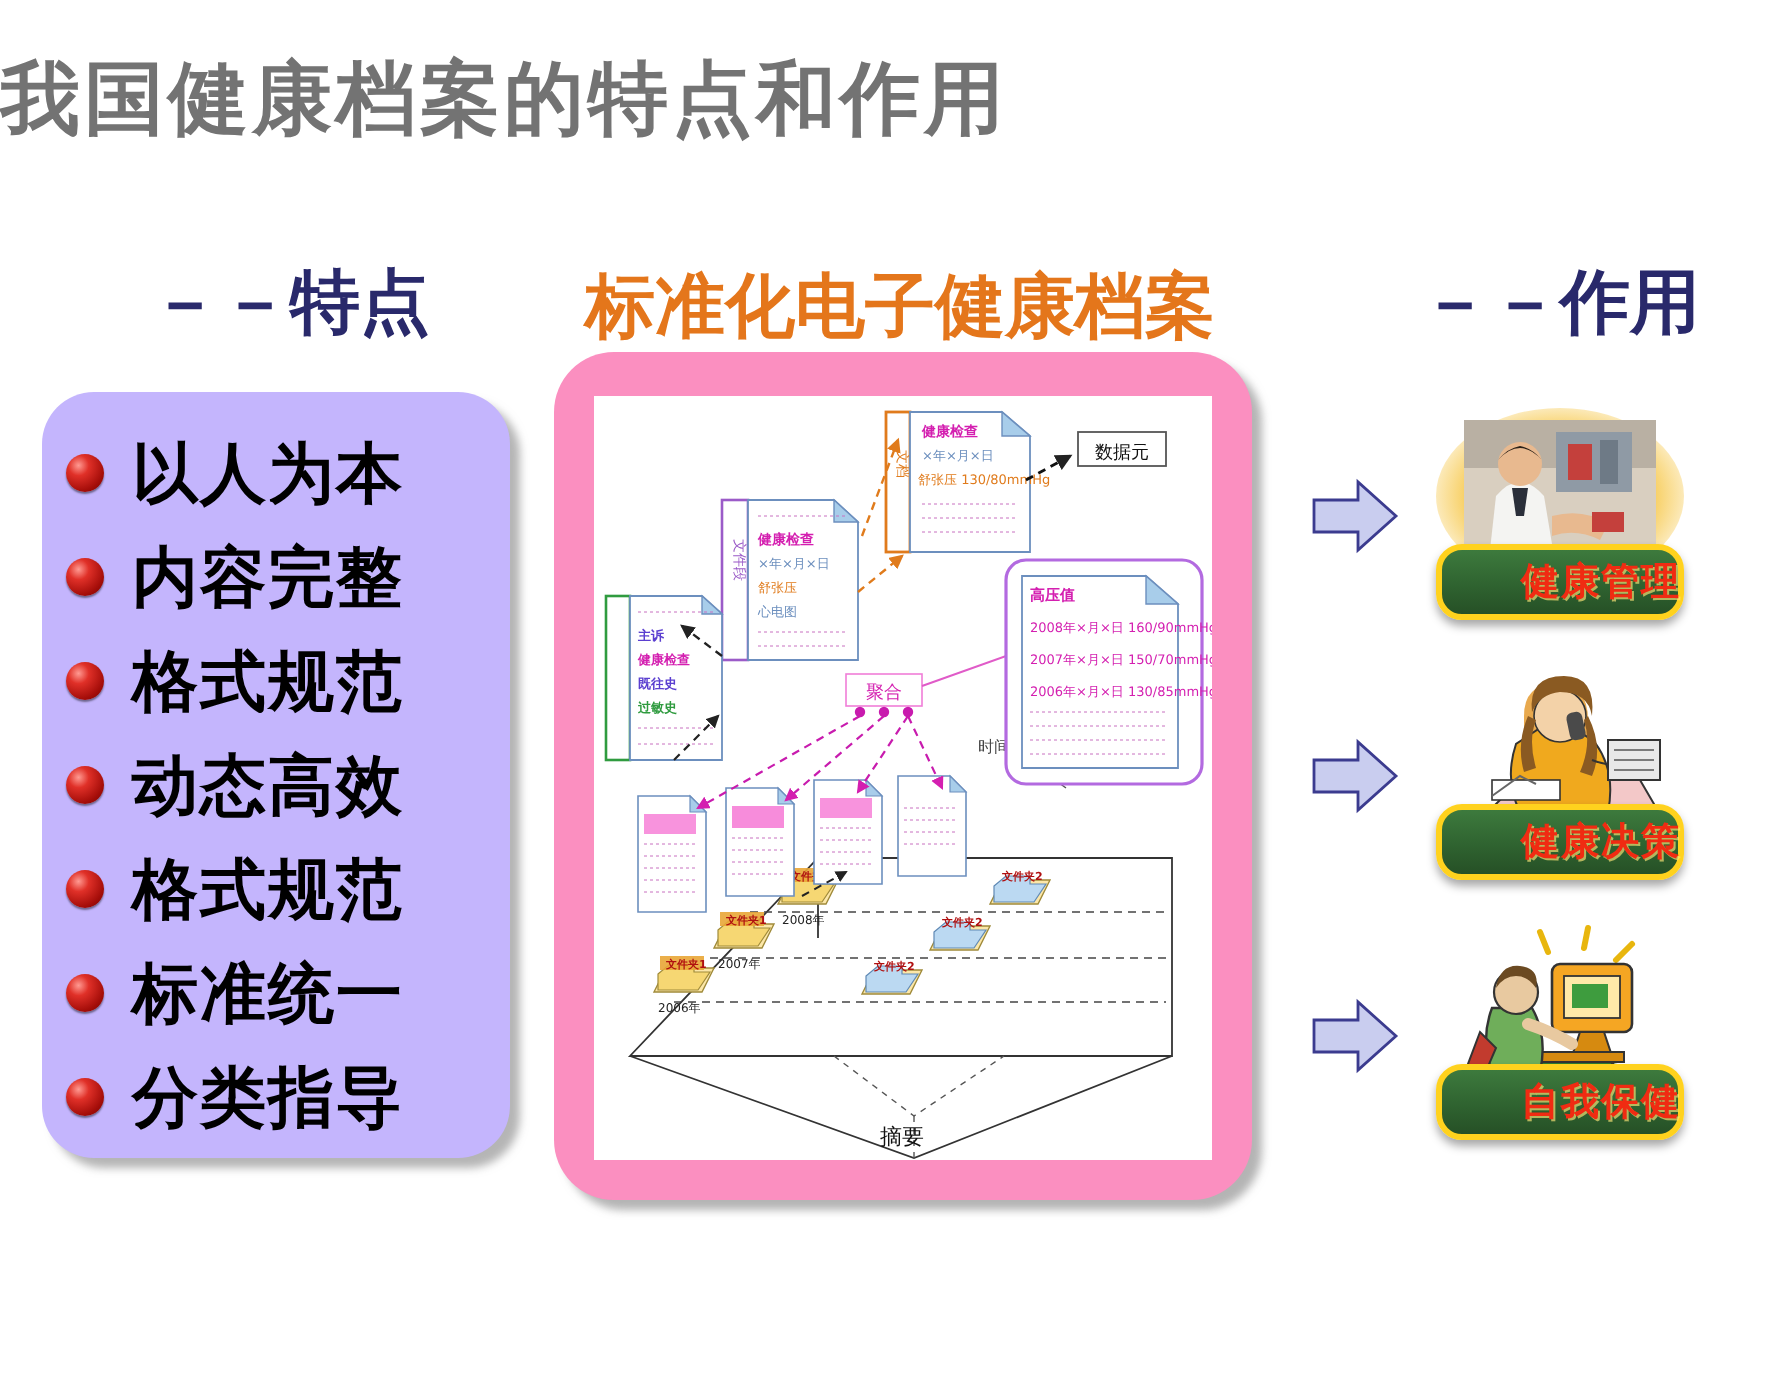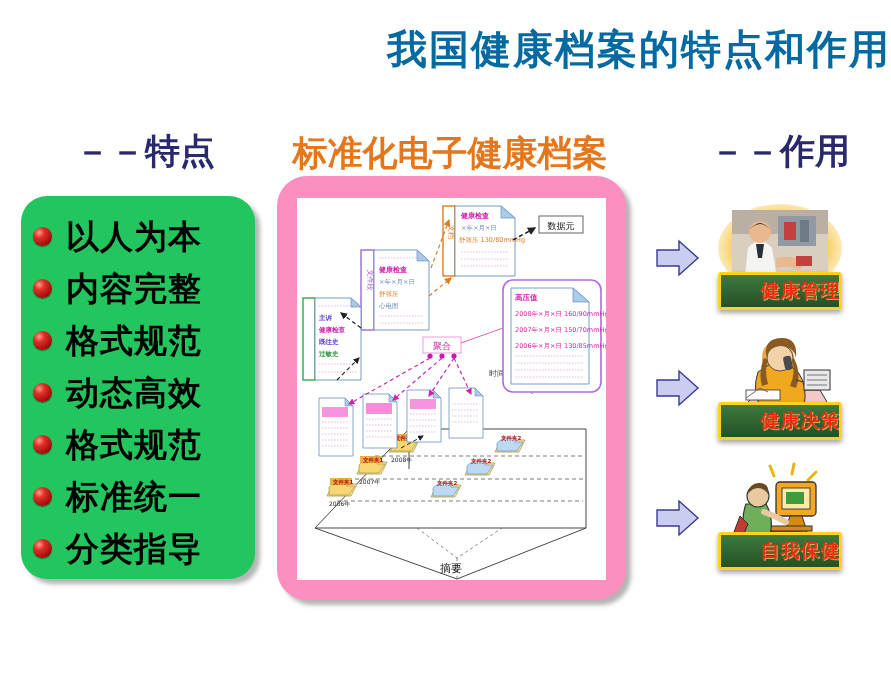--- a/index.html
+++ b/index.html
@@ -6,42 +6,42 @@
   body {
     width: 891px; height: 693px;
     background: #ffffff;
     font-family: "DejaVu Sans", "Liberation Sans", sans-serif;
     position: relative; overflow: hidden;
   }
 
   
   #slide-title {
     position: absolute; top: 22px; left: 0; width: 891px;
-    text-align: right;
+    text-align: left;
     font-size: 40px; font-weight: bold;
-    color: #0369a1;
+    color: #737373;
     letter-spacing: 2px;
     white-space: nowrap;
   }
 
   
   .section-head {
     position: absolute;
     font-size: 35px; font-weight: bold;
     white-space: nowrap;
   }
   #head-left  { left: 30px;  top: 128px; width: 230px; text-align: center; color: #29296B; }
   #head-mid   { left: 285px; top: 130px; width: 330px; text-align: center; color: #E4761B; }
   #head-right { left: 690px; top: 128px; width: 180px; text-align: center; color: #29296B; }
 
   
   #features-panel {
     position: absolute; left: 21px; top: 196px;
     width: 234px; height: 383px;
-    background: #22c55e;
+    background: #c4b5fd;
     border-radius: 26px;
     box-shadow: 5px 5px 4px rgba(120,120,120,0.55);
     padding: 14px 0 0 12px;
     text-align: center;
   }
   .feature-row {
     display: flex; align-items: center;
     height: 52px;
   }
   .bullet-sphere {
@@ -81,21 +81,21 @@
   #outcome-0 { top: 198px; }
   #outcome-1 { top: 328px; }
   #outcome-2 { top: 458px; }
 
   .outcome-art {
     position: absolute; left: 0; top: 0; width: 160px; height: 96px;
   }
   .badge {
     position: absolute; left: 18px; top: 74px;
     width: 124px; height: 38px;
-    border-radius: 3px;
+    border-radius: 13px;
     background: linear-gradient(#3d7a3d, #2f6330 55%, #265026);
     border: 3px solid #FFD21E;
     display: flex; align-items: center; justify-content: center;
     box-shadow: 0 3px 5px rgba(0,0,0,0.35);
     padding-left: 41px;
   }
   .badge-text {
     font-size: 19px; font-weight: bold; color: #F02B12;
     letter-spacing: 1px;
     text-shadow: 1px 1px 0 rgba(255,230,120,0.65);

